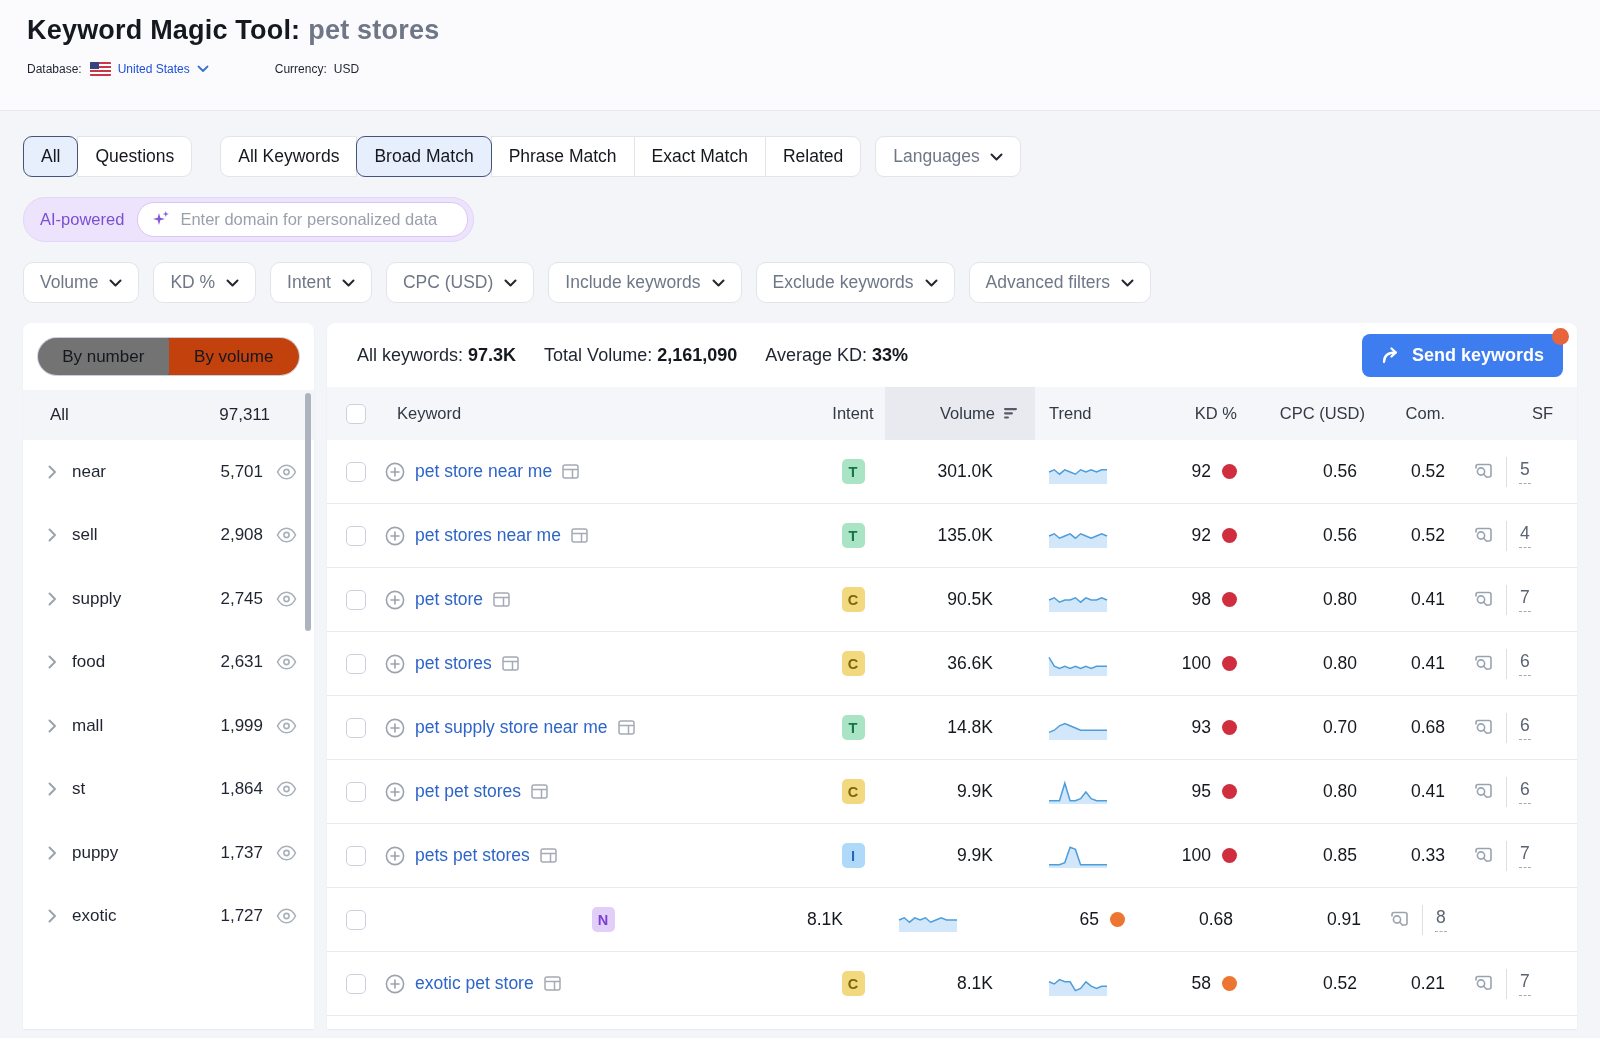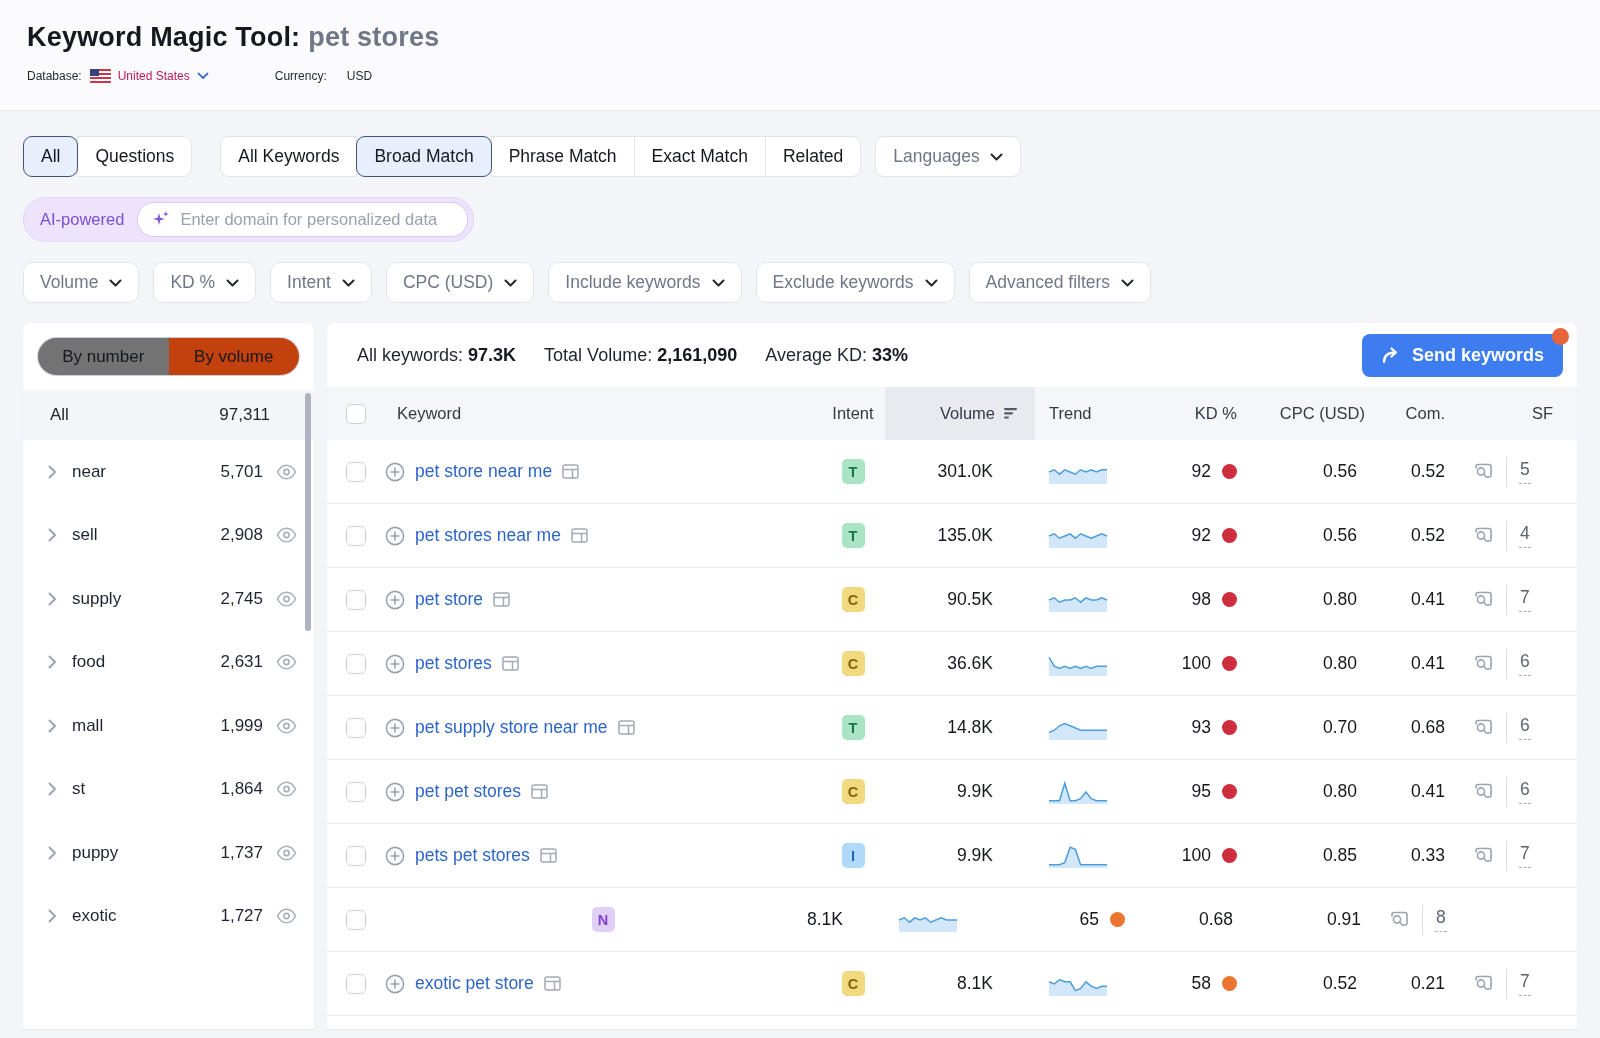--- a/index.html
+++ b/index.html
@@ -1,32 +1,32 @@
 <!DOCTYPE html>
 <html><head>
 <meta charset="utf-8">
 <style>
   * { margin:0; padding:0; box-sizing:border-box; }
   html,body { width:1600px; height:1038px; overflow:hidden; background:#f4f5f9;
     font-family:"Liberation Sans", sans-serif; color:#1f2430; }
 
   
-  .top-header { background:#fbfbfd; padding:22px 0 0 27px; height:111px; border-bottom:1px solid #e8e9ee; }
+  .top-header { background:#fbfbfd; padding:15px 0 0 27px; height:111px; border-bottom:1px solid #e8e9ee; }
   .page-title { font-size:27px; font-weight:700; color:#15181e; letter-spacing:.2px; }
   .page-title .query { color:#6e7687; margin-left:8px; }
   .meta-row { display:flex; align-items:flex-start; margin-top:16px; font-size:12px; }
   .meta-label { color:#1f2430; }
   .db-select { display:flex; align-items:center; gap:7px; margin-left:8px; cursor:pointer; }
   .flag { width:21px; height:14px; position:relative; display:inline-block;
     background:repeating-linear-gradient(180deg,#c9364a 0 2px,#fff 2px 4px); border-radius:1px; overflow:hidden;}
   .flag i { position:absolute; left:0; top:0; width:9px; height:7px; background:#36437c; display:block; }
-  .db-value { color:#be185d; }
+  .db-value { color:#1d4ed8; }
   .chev { display:inline-flex; }
   .chev svg { display:block; }
-  .currency-group { margin-left:66px; display:flex; gap:20px; }
+  .currency-group { margin-left:66px; display:flex; gap:7px; }
 
   
   .filters { padding:25px 23px 0; }
   .tabs-row { display:flex; align-items:center; }
   .tab-group { display:flex; }
   .tab { height:41px; padding:0 17px; background:#fff; border:1px solid #e2e4ea; font-size:17.5px;
     color:#15181e; display:flex; align-items:center; margin-left:-1px; cursor:pointer; position:relative; }
   .tab:first-child { border-radius:9px 0 0 9px; margin-left:0; }
   .tab:last-child { border-radius:0 9px 9px 0; }
   .tab:only-child { border-radius:9px; }

